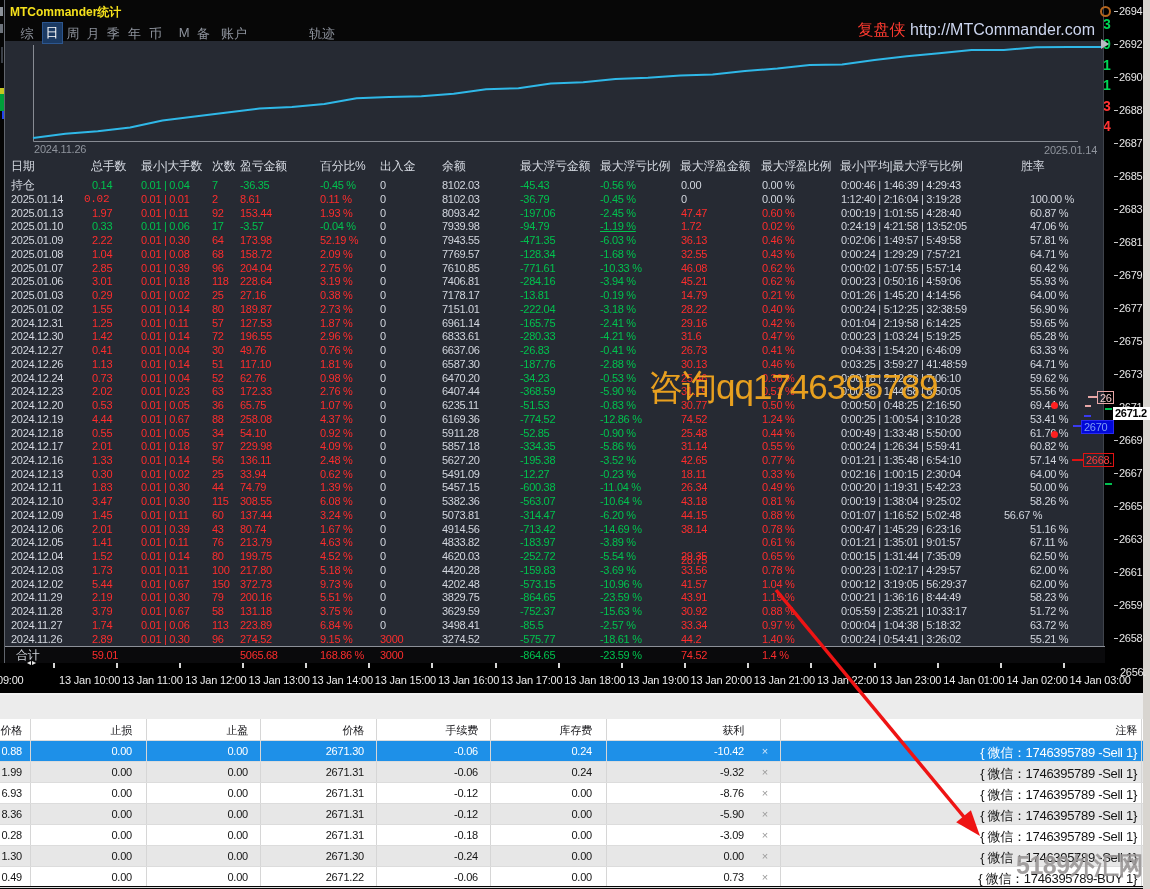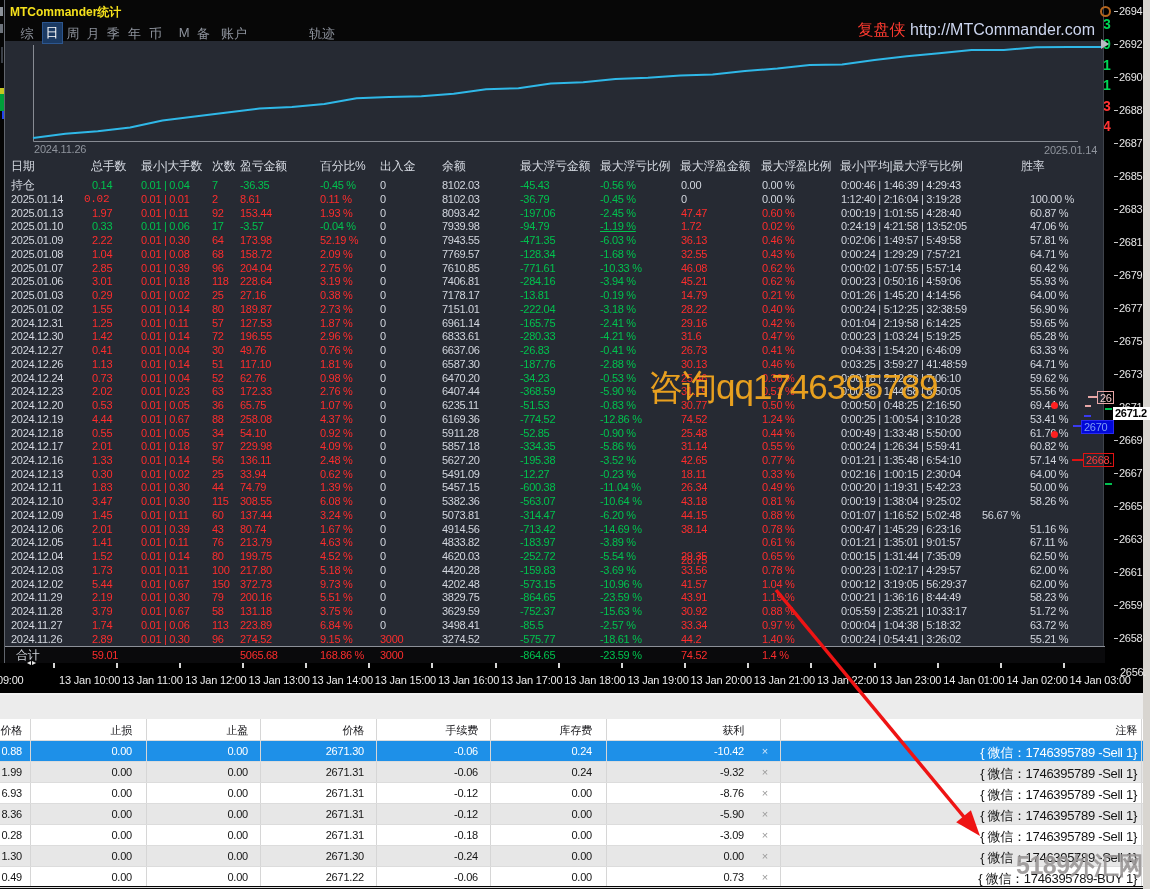--- a/index.html
+++ b/index.html
@@ -599,21 +599,21 @@
           <span class="scell c-red" style="left: 207px;">60</span>
           <span class="scell c-red" style="left: 235px;">137.44</span>
           <span class="scell c-red" style="left: 315px;">3.24 %</span>
           <span class="scell c-def" style="left: 375px;">0</span>
           <span class="scell c-def" style="left: 437px;">5073.81</span>
           <span class="scell c-grn" style="left: 515px;">-314.47</span>
           <span class="scell c-grn" style="left: 595px;">-6.20 %</span>
           <span class="scell c-red" style="left: 676px;">44.15</span>
           <span class="scell c-red" style="left: 757px;">0.88 %</span>
           <span class="scell c-def t-narrow" style="left: 836px;">0:01:07 | 1:16:52 | 5:02:48</span>
-          <span class="scell c-def" style="left: 977px;">56.67 %</span>
+          <span class="scell c-def" style="left: 999px;">56.67 %</span>
         </div>
         <div class="srow abs" style="top: 521.7px;">
           <span class="scell c-def" style="left: 6px;">2024.12.06</span>
           <span class="scell c-red" style="left: 87px;">2.01</span>
           <span class="scell c-red" style="left: 136px;">0.01 | 0.39</span>
           <span class="scell c-red" style="left: 207px;">43</span>
           <span class="scell c-red" style="left: 235px;">80.74</span>
           <span class="scell c-red" style="left: 315px;">1.67 %</span>
           <span class="scell c-def" style="left: 375px;">0</span>
           <span class="scell c-def" style="left: 437px;">4914.56</span>

